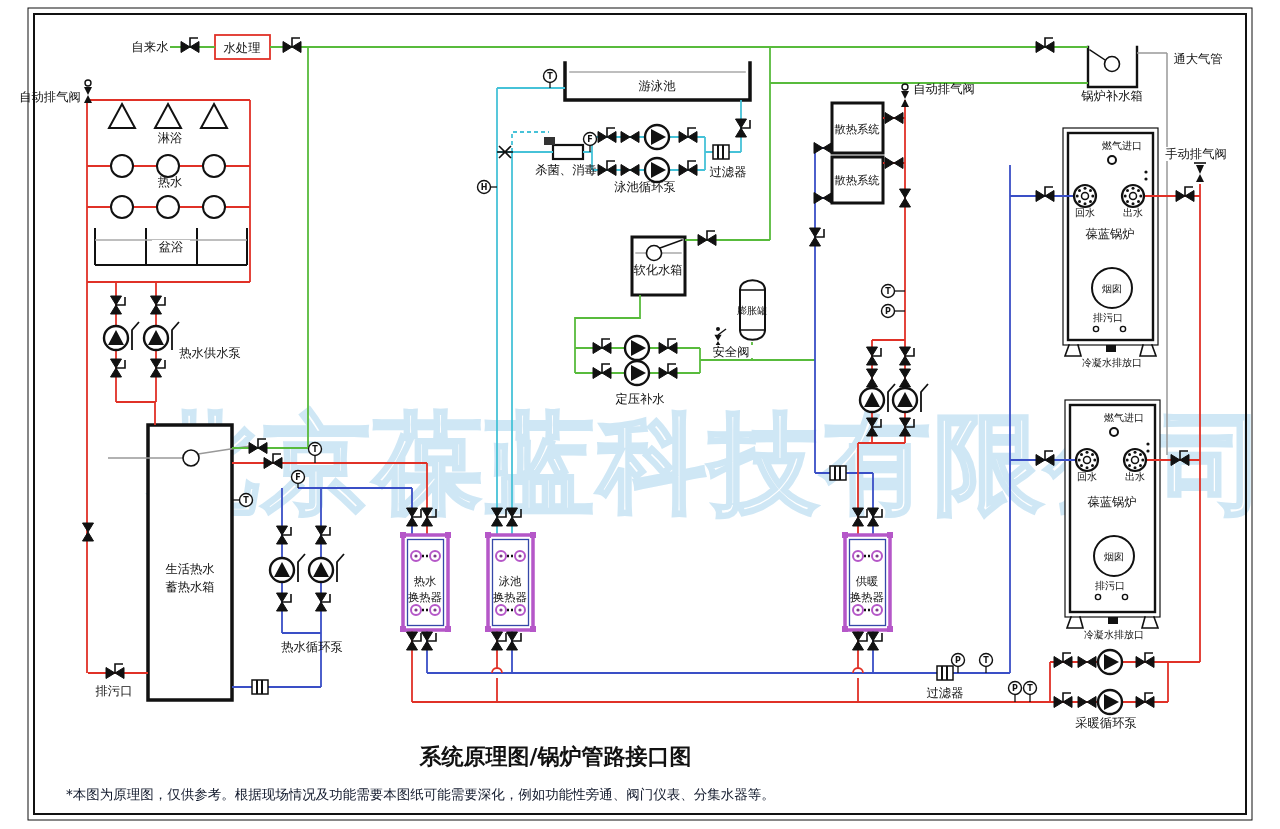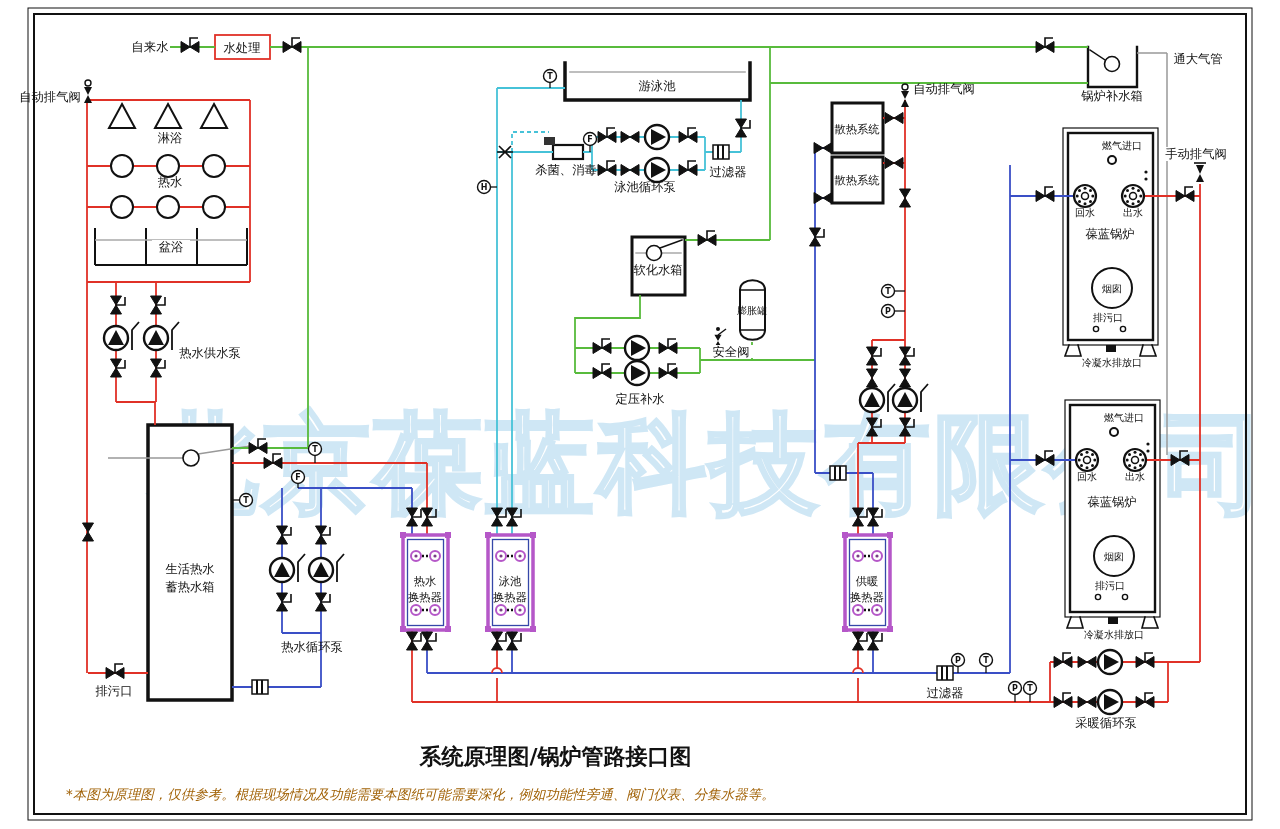--- a/index.html
+++ b/index.html
@@ -7,21 +7,21 @@
           font-family:"DejaVu Sans",sans-serif;}
   .watermark{position:absolute;left:150px;top:392px;width:1110px;white-space:nowrap;
              font-size:108px;font-weight:bold;letter-spacing:4px;color:transparent;
              -webkit-text-stroke:3px #cfe7f5;z-index:1;pointer-events:none;}
   svg.schem{position:absolute;left:0;top:0;z-index:2;}
   svg text{font-family:"DejaVu Sans",sans-serif;fill:#111;text-anchor:middle;}
   .t12{font-size:12.3px;} .t11{font-size:11.3px;} .t10{font-size:10px;}
   .tg{font-size:8px;font-weight:bold;}
   .title{position:absolute;left:0;top:742px;width:1111px;text-align:center;z-index:3;
          font-size:22px;font-weight:bold;color:#111;}
-  .footnote{position:absolute;left:66px;top:786px;z-index:3;font-size:13.5px;color:#a16207;font-style:italic;}
+  .footnote{position:absolute;left:66px;top:786px;z-index:3;font-size:13.5px;color:#0f172a;}
 </style>
 </head>
 <body>
 
 <div class="canvas">
 
   <div class="watermark">北京葆蓝科技有限公司</div>
 
   <svg class="schem" width="1280" height="829" viewBox="0 0 1280 829">
 

